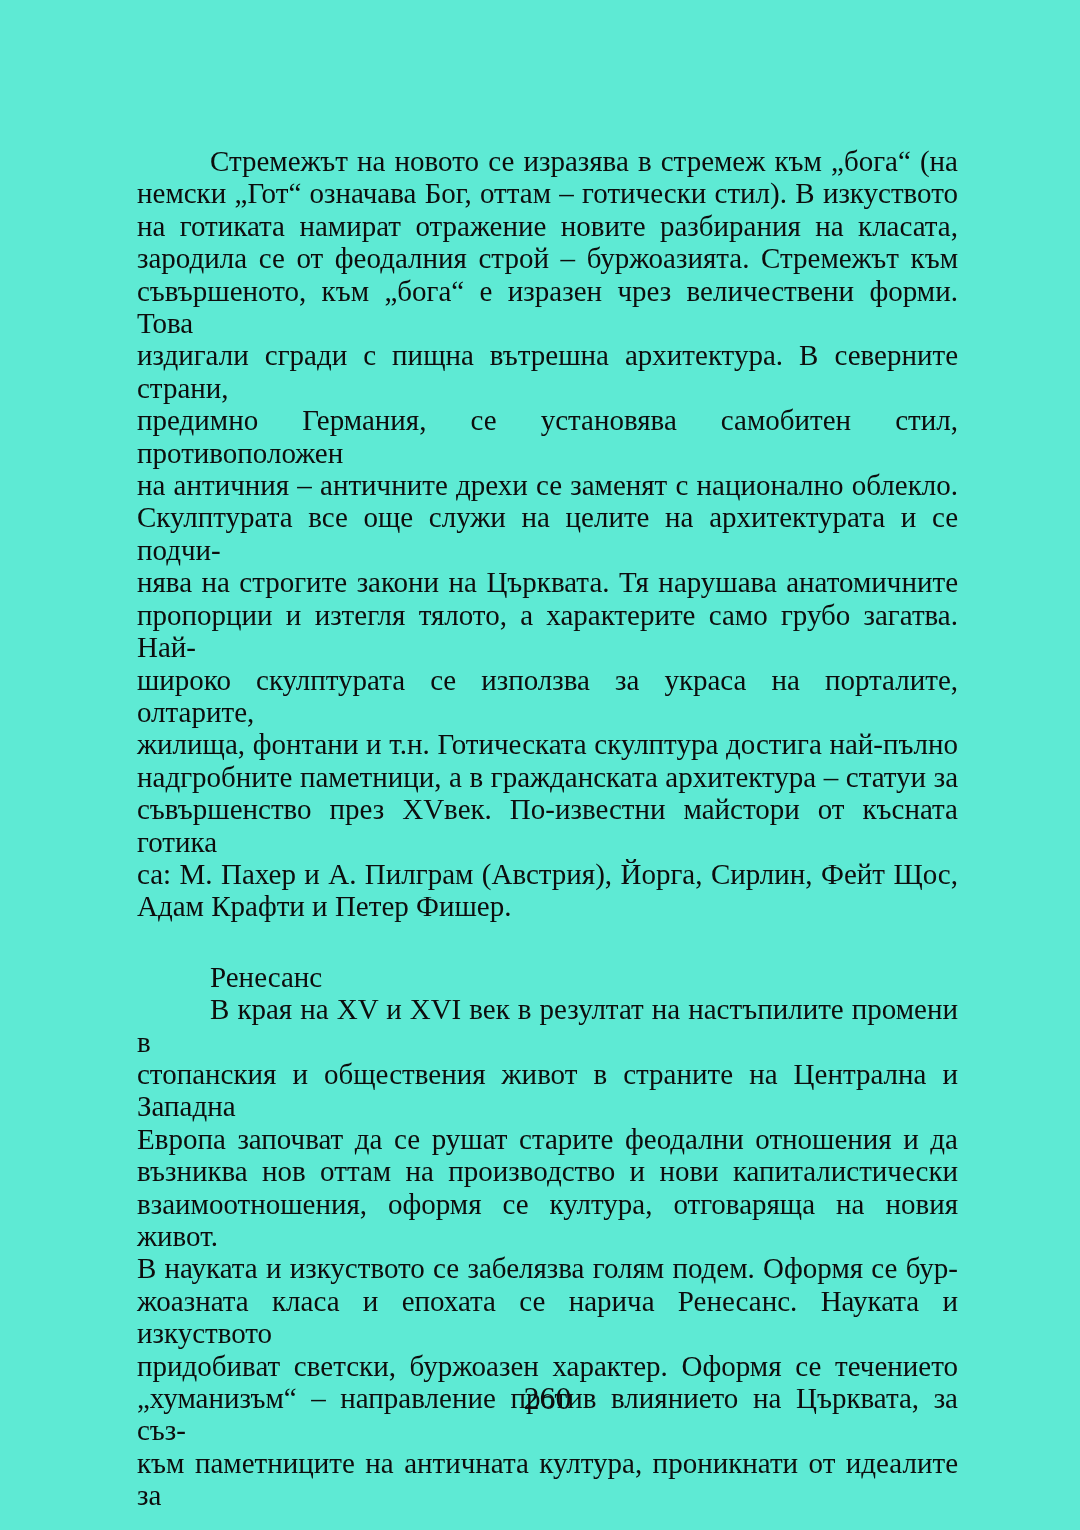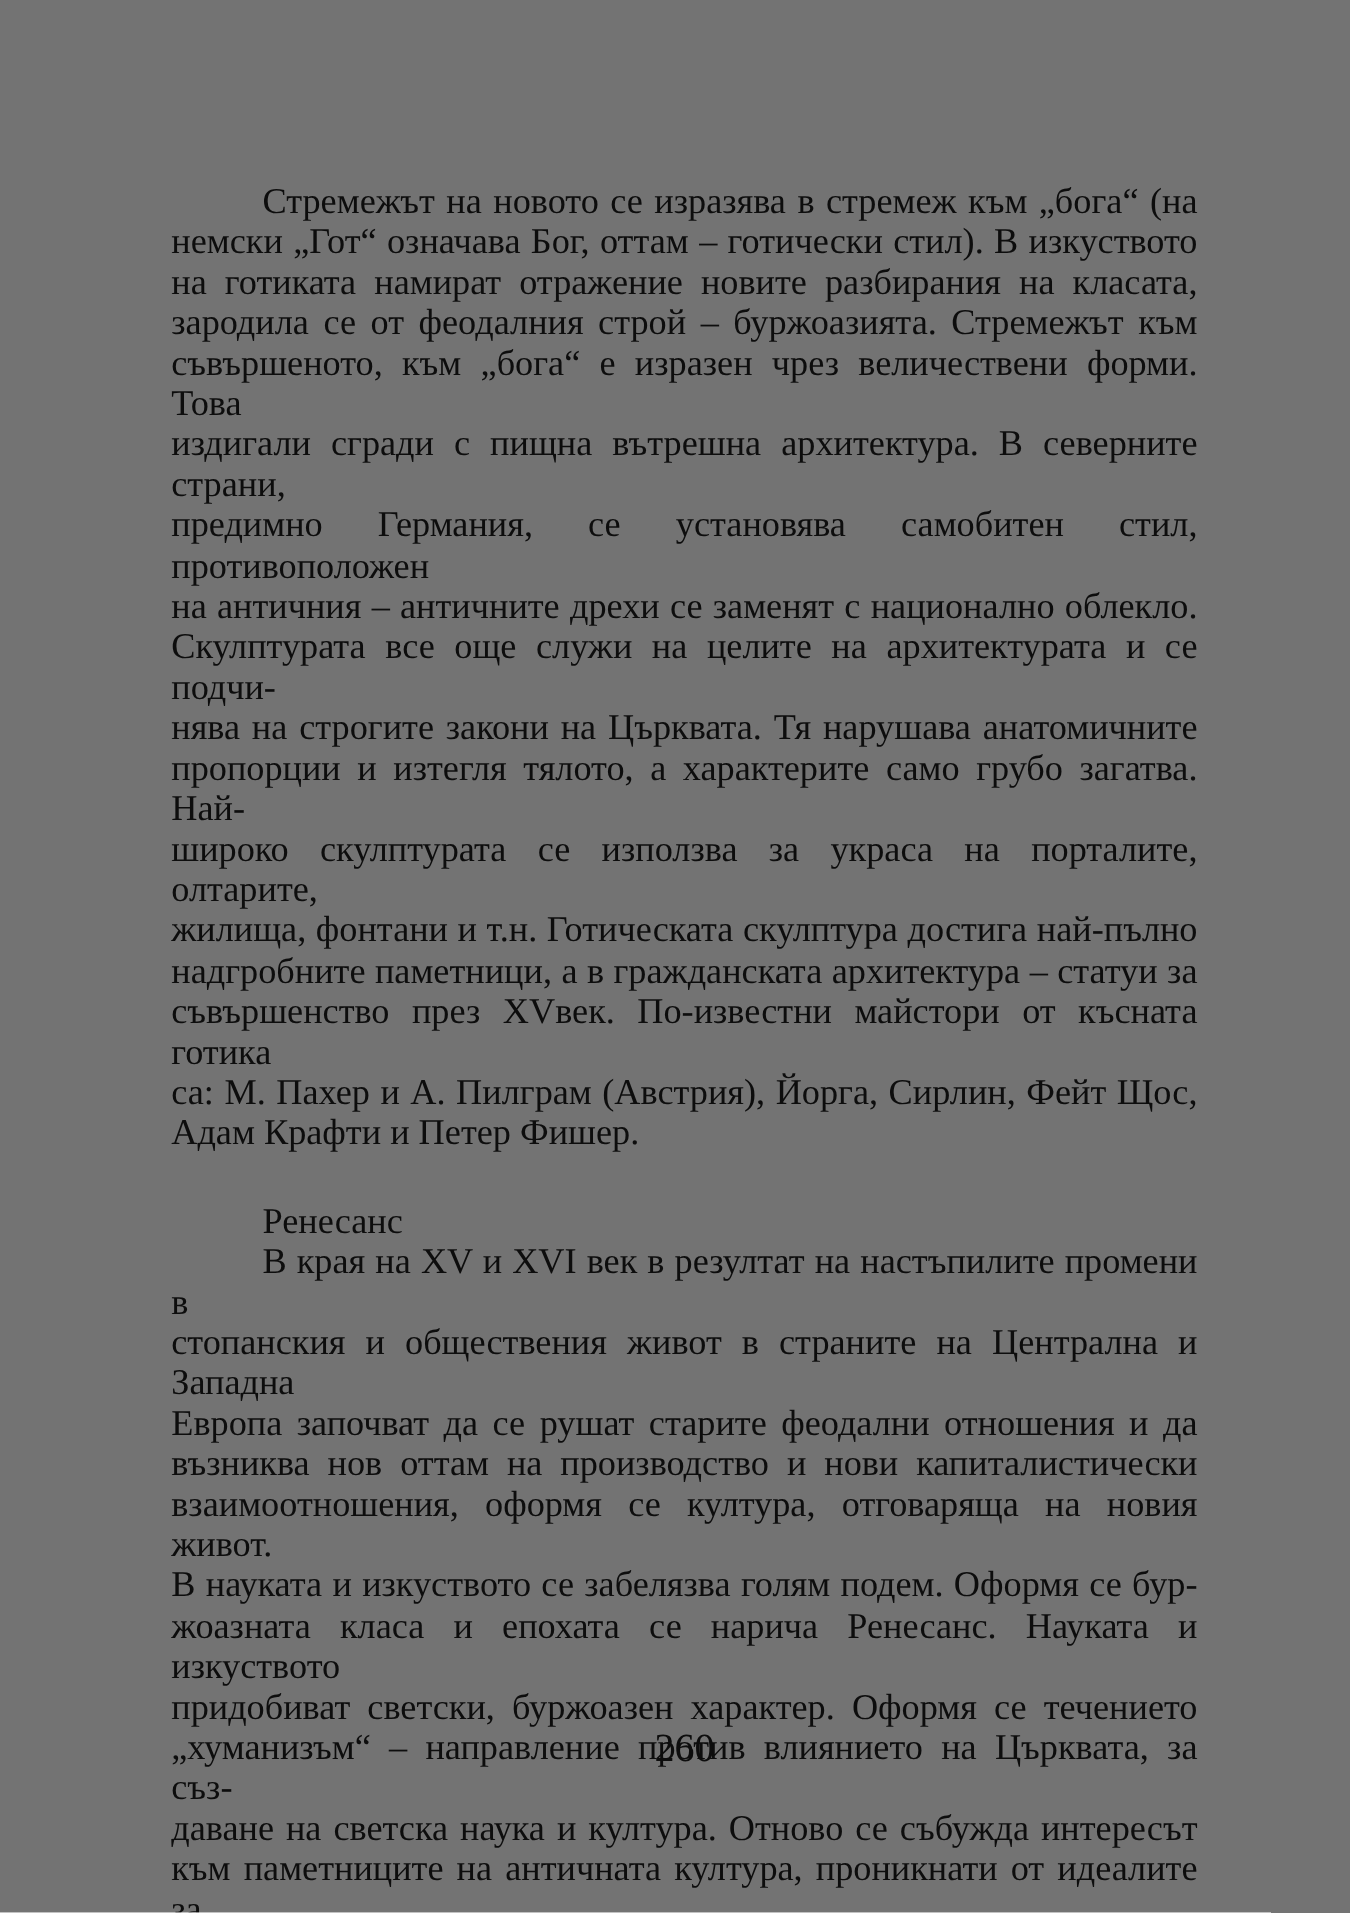--- a/index.html
+++ b/index.html
@@ -1,21 +1,21 @@
 <!DOCTYPE html>
 <html><head>
 <meta charset="utf-8">
 <style>
   * { margin: 0; padding: 0; box-sizing: border-box; }
   html, body { background: #ffffff; }
   .page {
     position: relative;
     width: 1080px;
     height: 1530px;
-    background: #737373;
+    background: #5eead4;
     overflow: hidden;
     font-family: "Liberation Serif", serif;
     color: #0d0d0d;
   }
   .text-block {
     position: absolute;
     left: 137px;
     top: 145px;
     width: 821px;
     font-size: 29px;
@@ -73,18 +73,17 @@
       <div class="paragraph">
         <div class="line para-first">В края на XV и XVI век в резултат на настъпилите промени в</div>
         <div class="line">стопанския и обществения живот в страните на Централна и Западна</div>
         <div class="line">Европа започват да се рушат старите феодални отношения и да</div>
         <div class="line">възниква нов оттам на производство и нови капиталистически</div>
         <div class="line">взаимоотношения, оформя се култура, отговаряща на новия живот.</div>
         <div class="line">В науката и изкуството се забелязва голям подем. Оформя се бур-</div>
         <div class="line">жоазната класа и епохата се нарича Ренесанс. Науката и изкуството</div>
         <div class="line">придобиват светски, буржоазен характер. Оформя се течението</div>
         <div class="line">„хуманизъм“ – направление против влиянието на Църквата, за съз-</div>
-        <div class="line">даване на светска наука и култура. Отново се събужда интересът</div>
         <div class="line">към паметниците на античната култура, проникнати от идеалите за</div>
       </div>
     </div>
   <div class="page-number">260</div>
 </div>
 
 </body></html>

